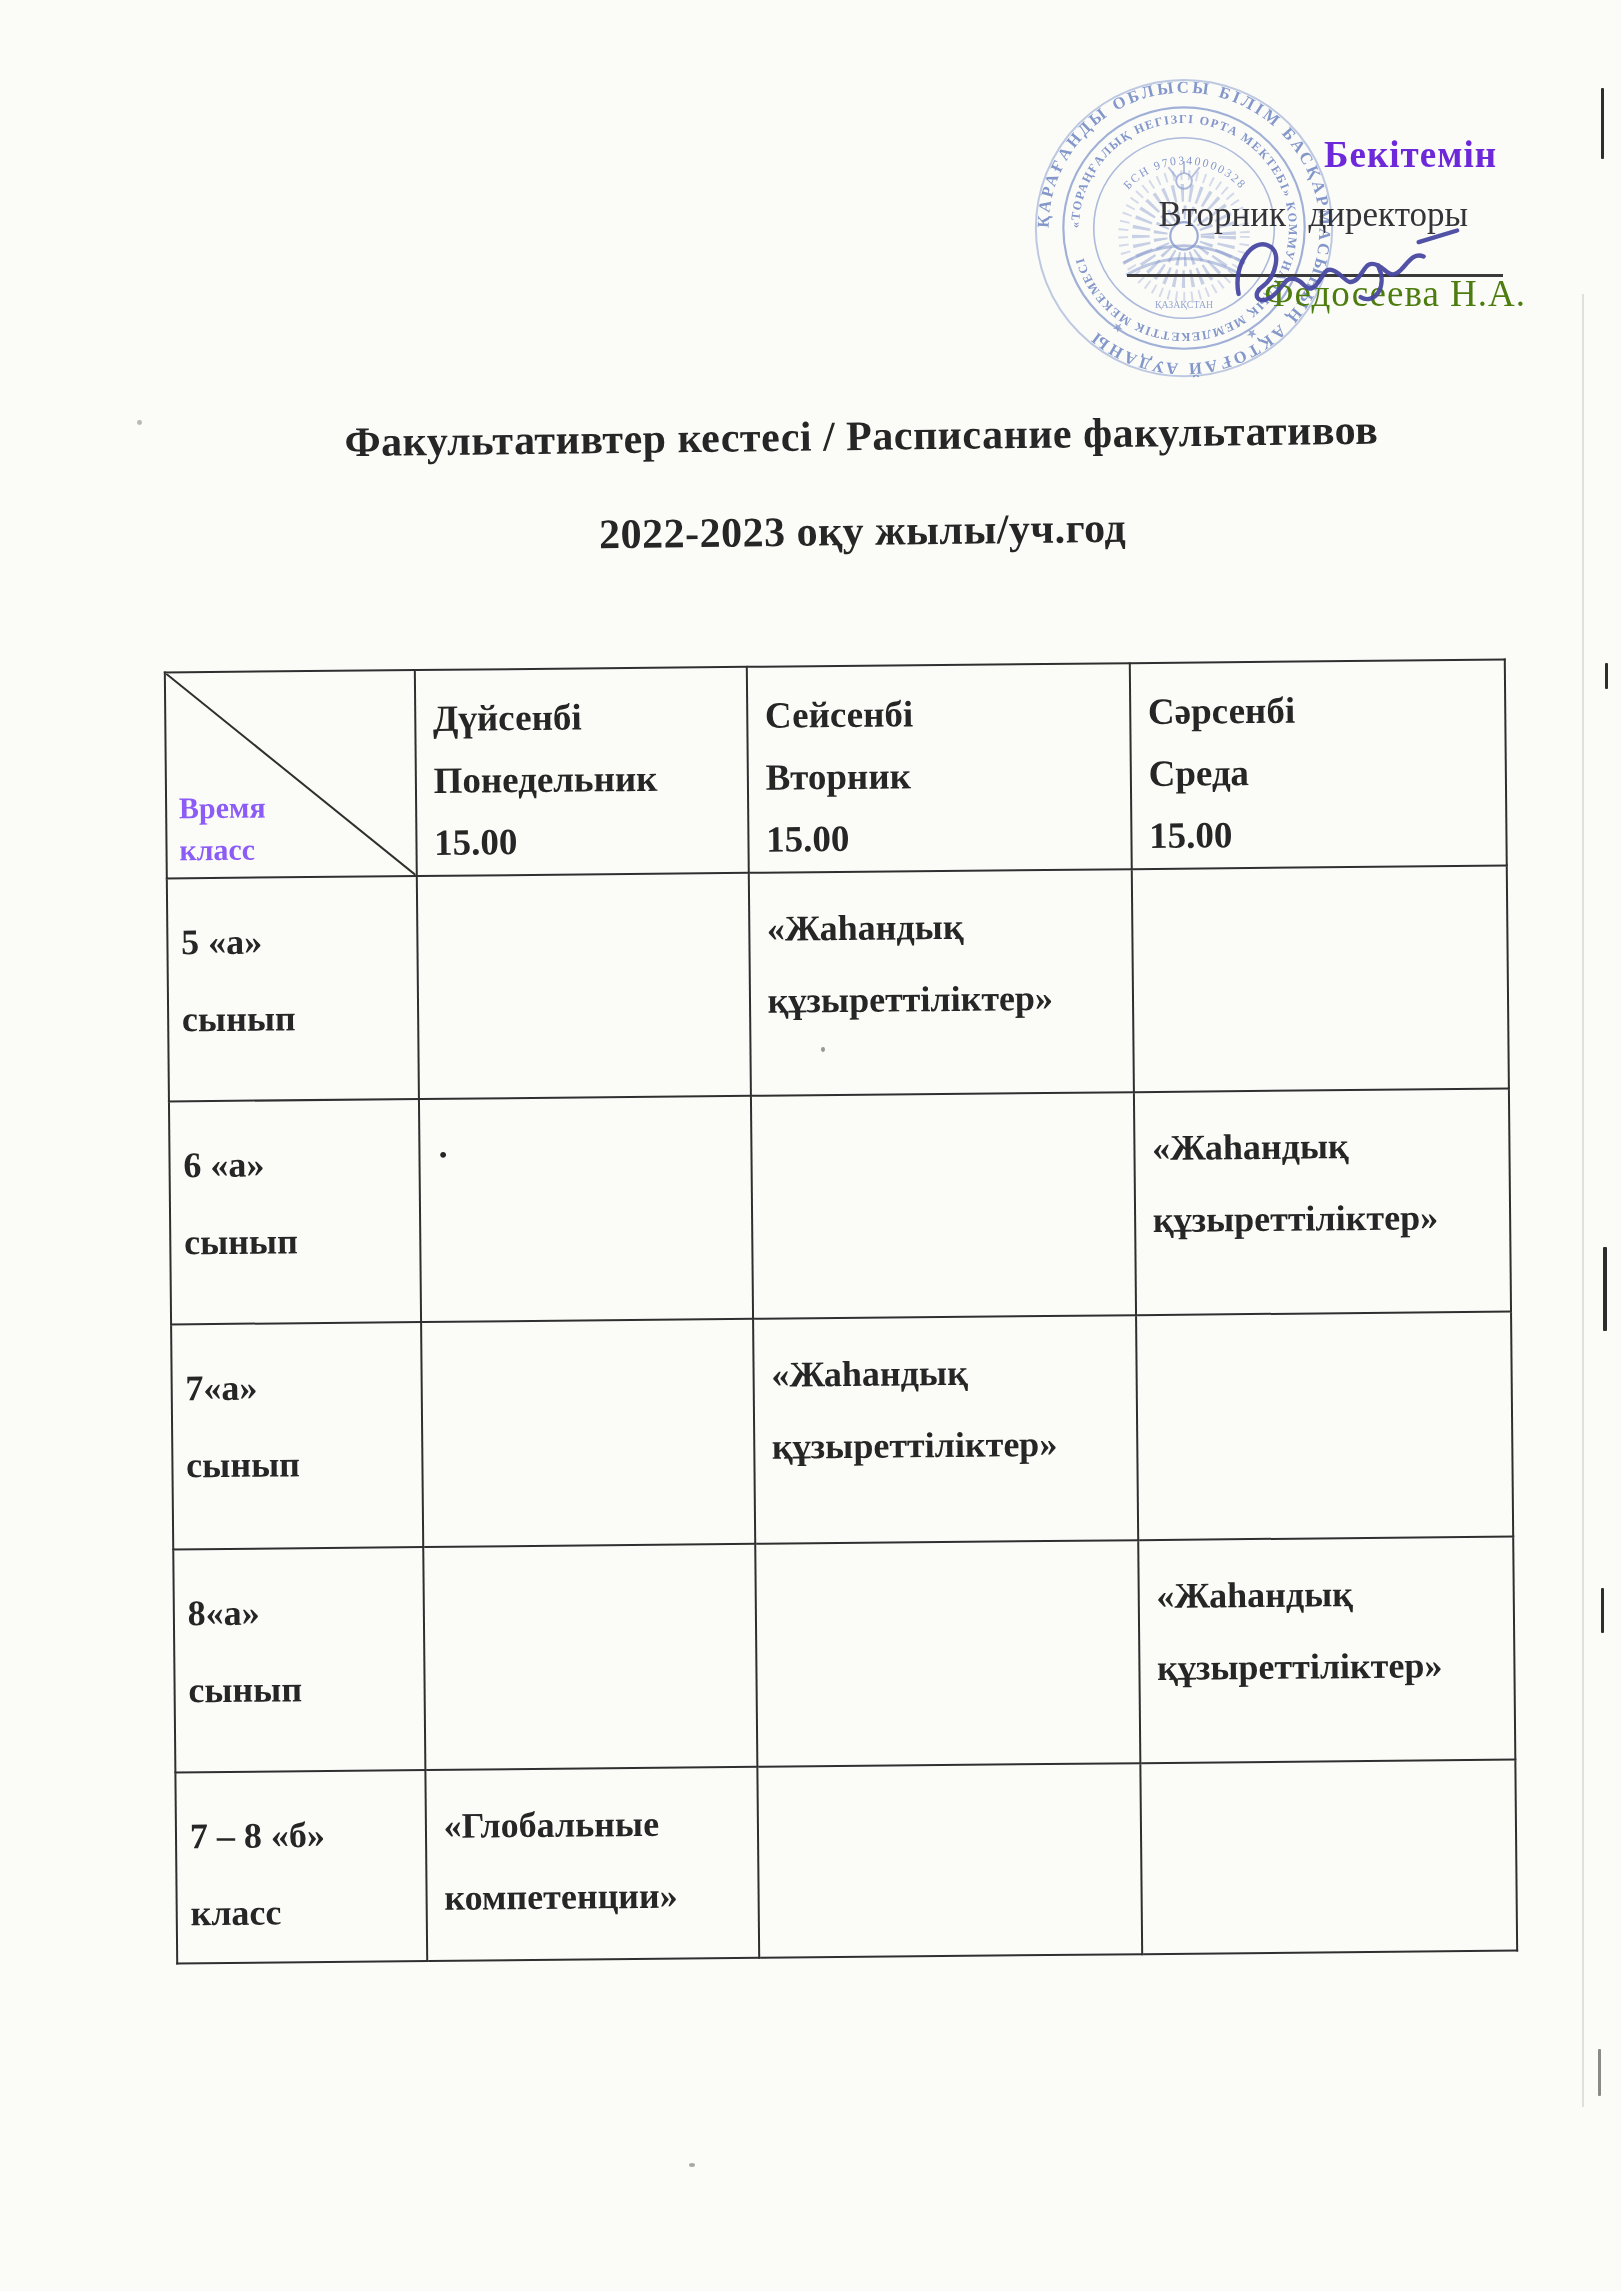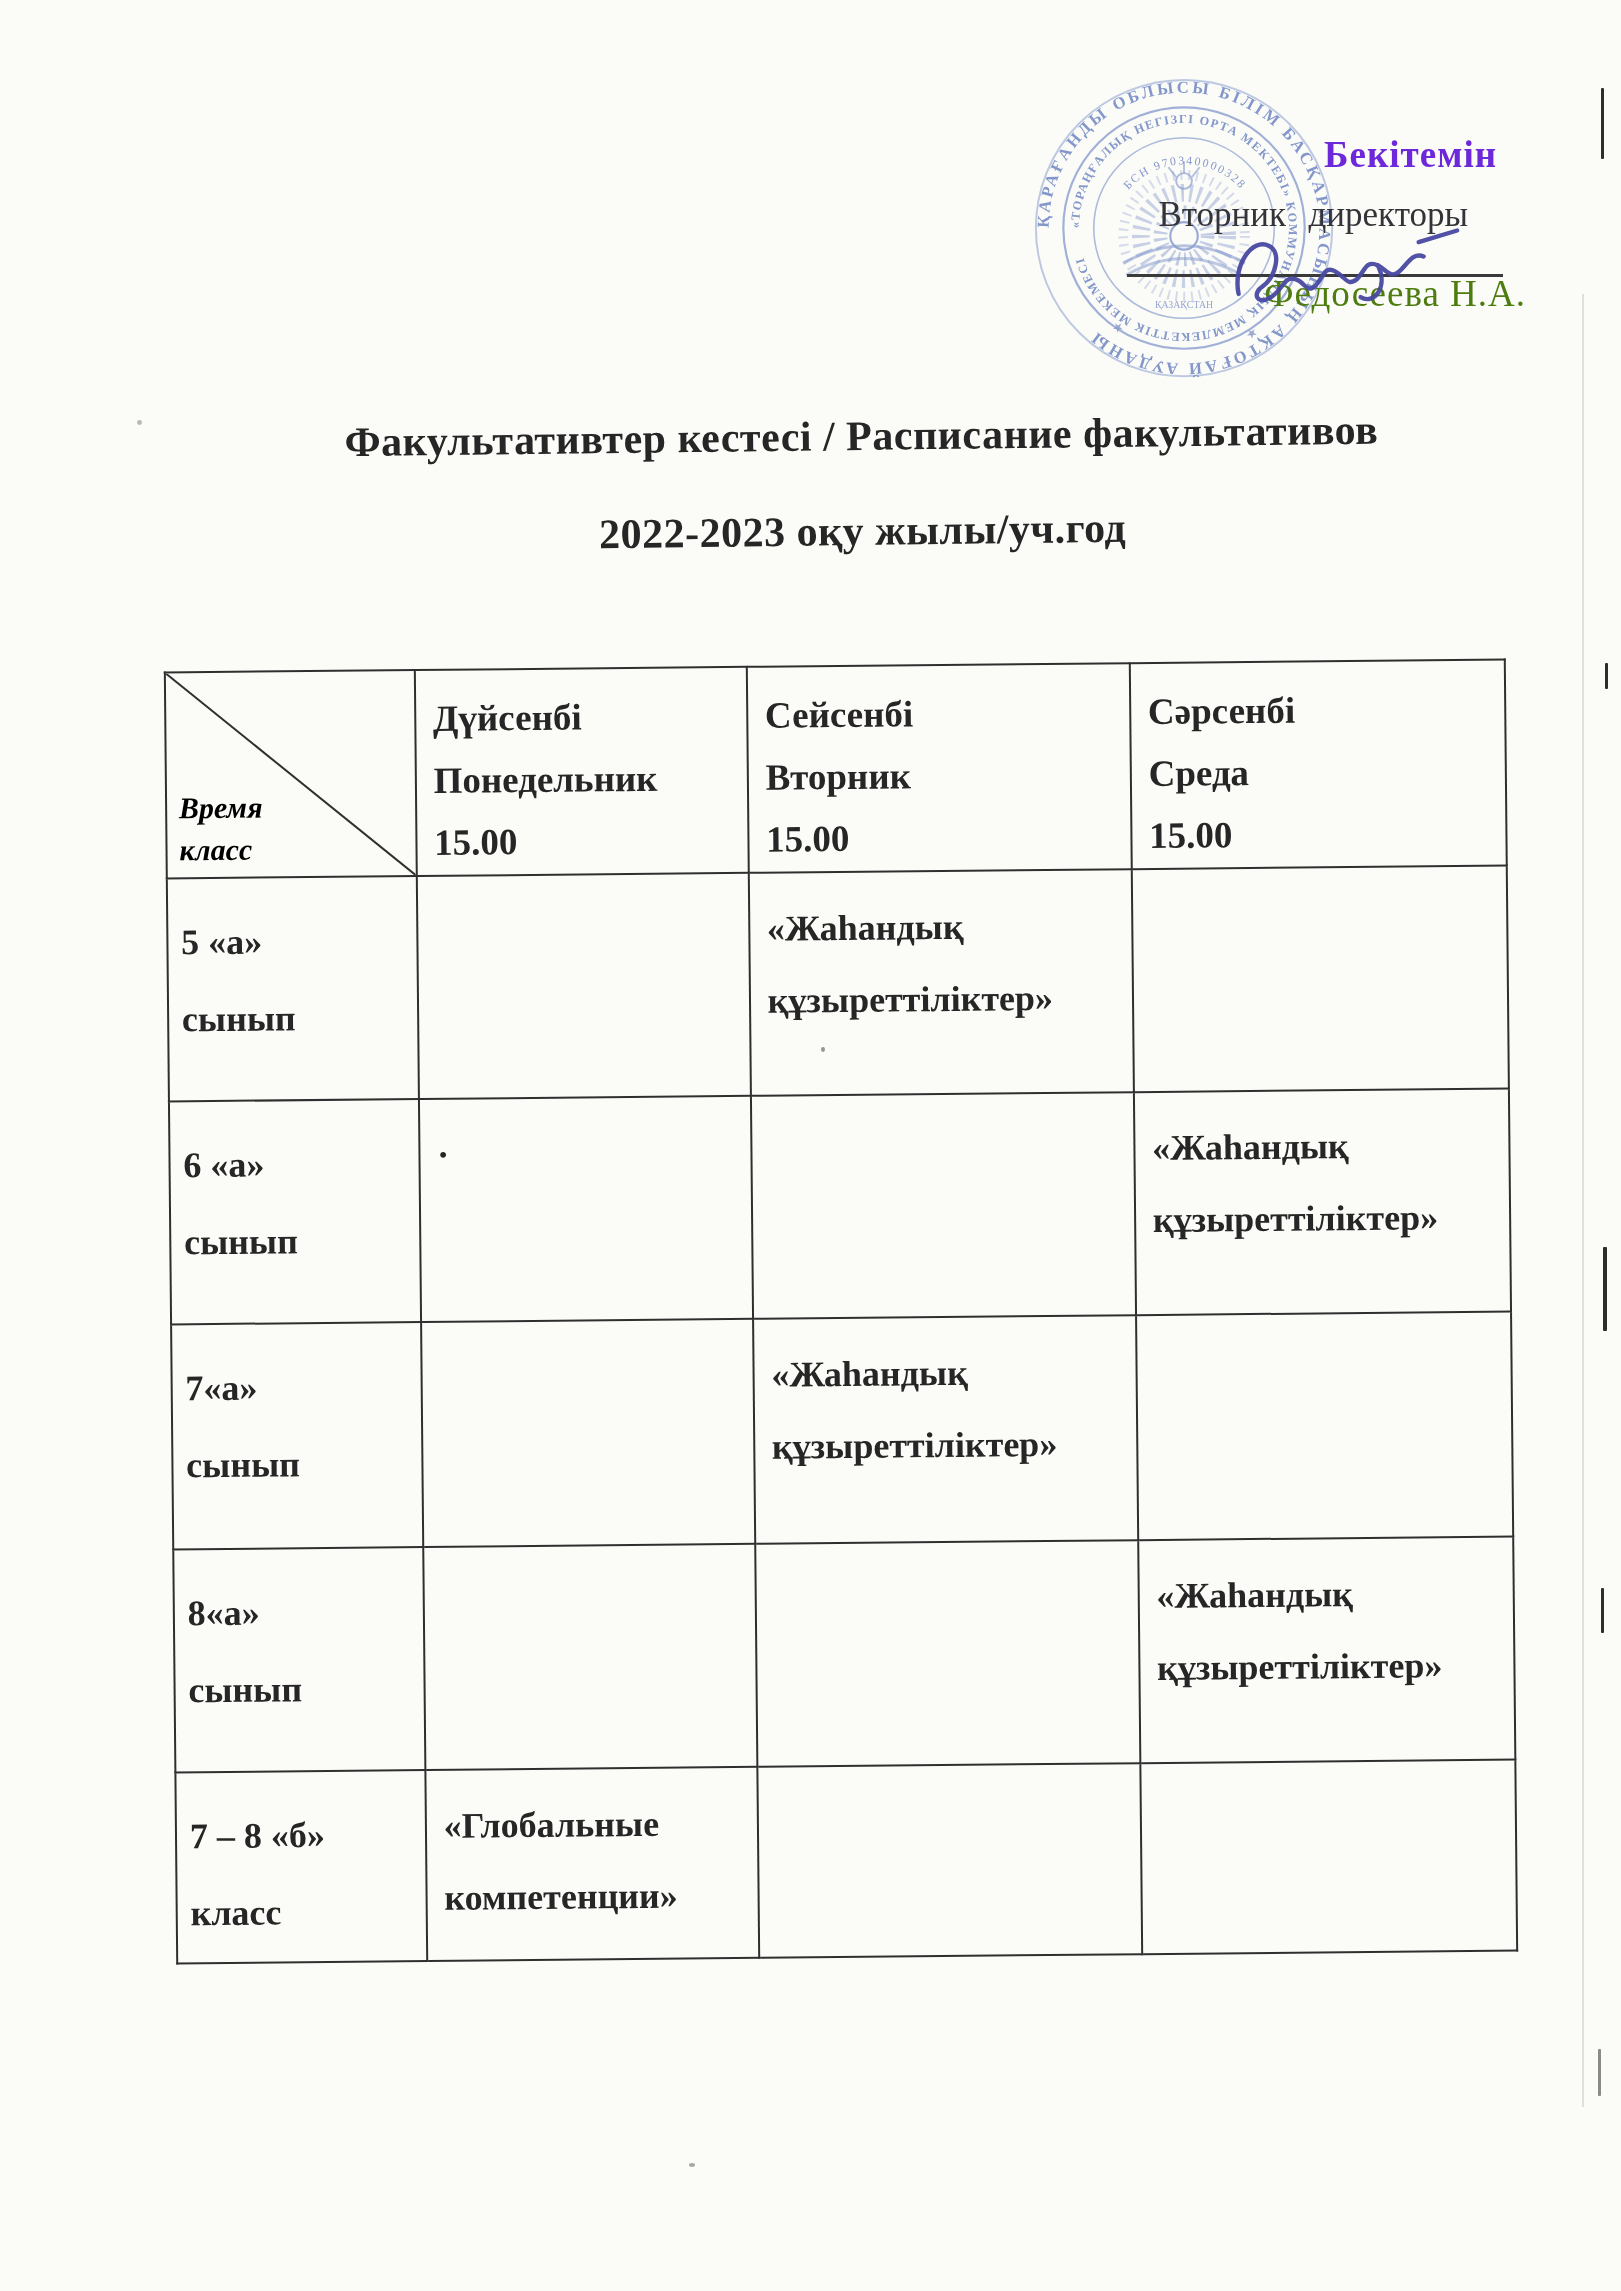--- a/index.html
+++ b/index.html
@@ -21,21 +21,21 @@
   .signature{position:absolute;left:1221px;top:214px;width:245px;height:98px;z-index:3;transform:rotate(-4deg);}
   
   .title-wrap{position:absolute;left:176px;top:412px;width:1372px;text-align:center;transform:rotate(-0.7deg);}
   .title-line1{font-size:42px;font-weight:bold;letter-spacing:0.5px;color:#262626;}
   .title-line2{font-size:42px;font-weight:bold;margin-top:47px;letter-spacing:0.5px;color:#262626;}
   
   .sched-wrap{position:absolute;left:170px;top:665px;transform:rotate(-0.55deg);}
   table.sched{border-collapse:collapse;table-layout:fixed;background:transparent;}
   table.sched td{border:2px solid #2f2f2f;vertical-align:top;overflow:hidden;}
   td.corner{position:relative;}
-  .corner-text{position:absolute;left:11.8px;bottom:5.9px;font-size:30px;font-weight:bold;line-height:1.4;color:#000000;font-style:italic;}
+  .corner-text{position:absolute;left:11.8px;bottom:5.9px;font-size:30px;font-weight:bold;line-height:1.4;color:#8b5cf6;}
   .dayhead{padding:15.7px 7.8px 0 15.7px;font-size:37px;font-weight:bold;line-height:1.68;color:#262626;}
   .classcell{padding:23.5px 5.9px 0 11.8px;font-size:36px;font-weight:bold;line-height:2.15;color:#262626;white-space:nowrap;}
   .coursecell{padding:17.6px 9.8px 0 15.7px;font-size:36px;font-weight:bold;line-height:2.0;color:#262626;}
   
   .edge-line{position:absolute;background:#c9c9c4;opacity:.55;}
   .edge-mark{position:absolute;background:#2d2d2d;border-radius:1px;}
   .speck{position:absolute;background:#55555a;border-radius:50%;}
 </style>
 </head>
 <body>

